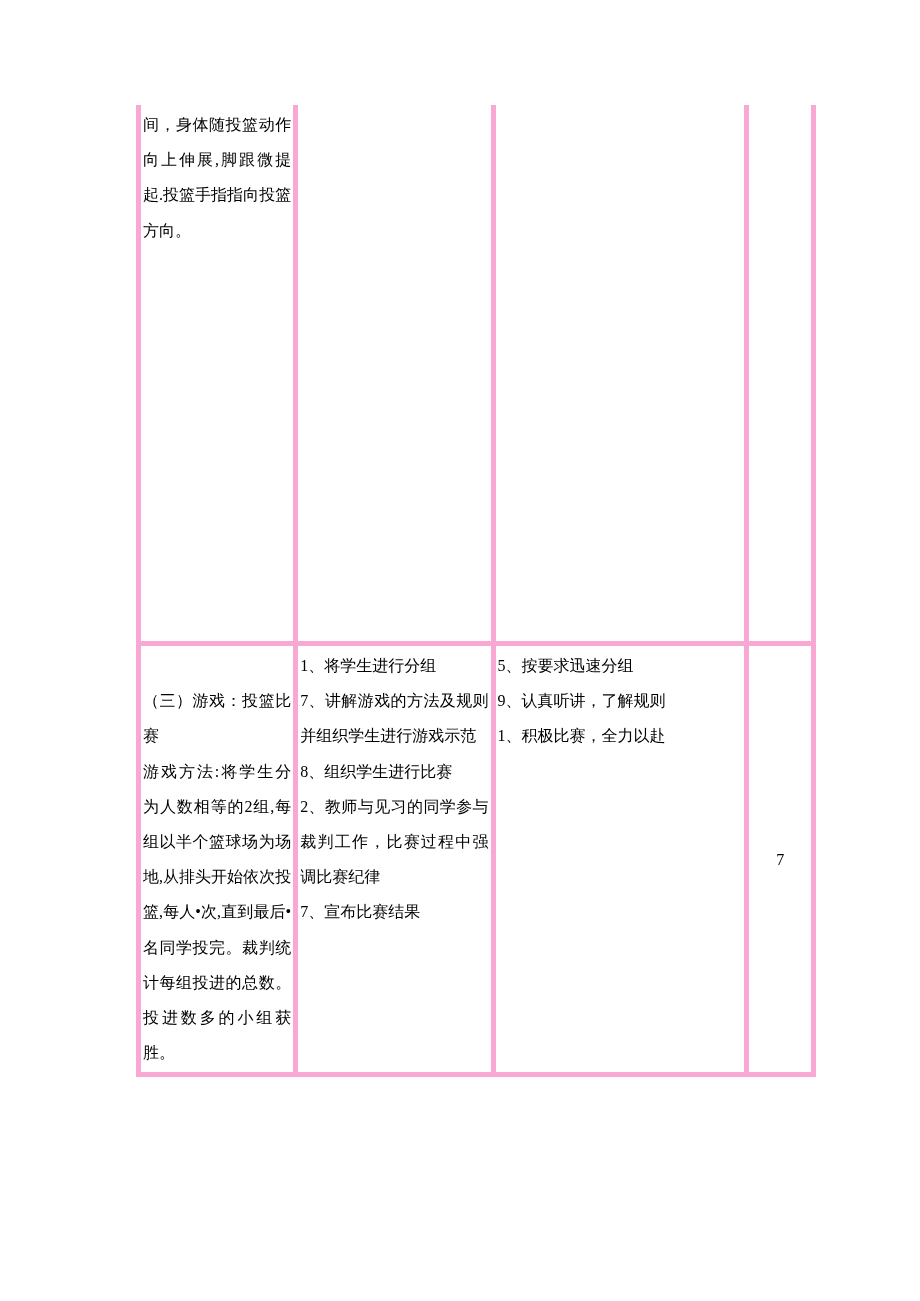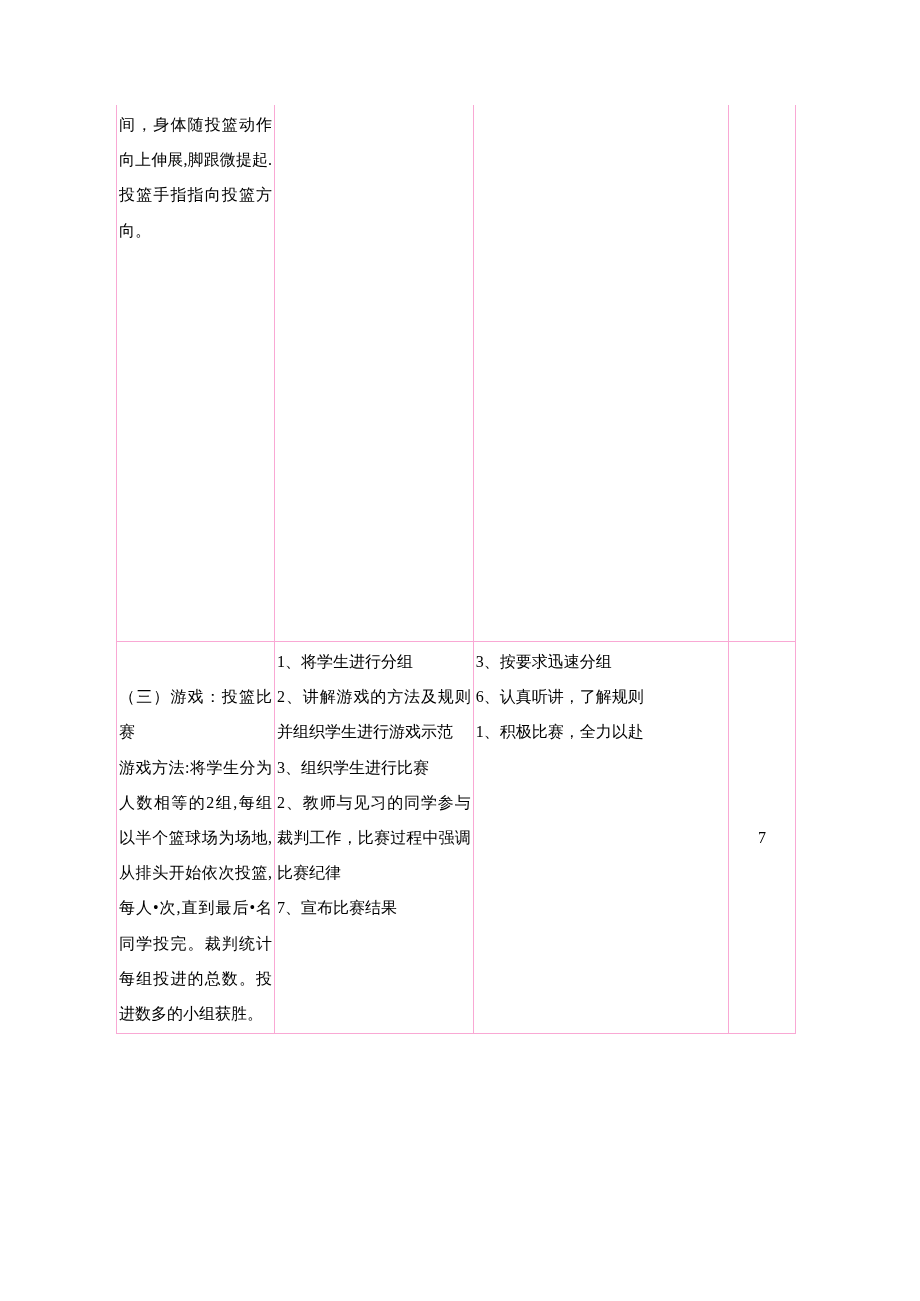--- a/index.html
+++ b/index.html
@@ -8,31 +8,31 @@
     background: #ffffff;
     font-family: "SimSun", "宋体", serif;
     font-size: 16px;
     color: #000000;
     width: 920px;
     height: 1301px;
     position: relative;
   }
   .page {
     position: absolute;
-    left: 116px;
+    left: 136px;
     top: 105px;
     width: 680px;
   }
   table {
     border-collapse: collapse;
     width: 100%;
     table-layout: fixed;
   }
   td {
-    border: 1px solid #f9a8d4;
+    border: 5px solid #f9a8d4;
     vertical-align: top;
     padding: 0;
     line-height: 2.2;
   }
   .col1 { width: 156px; }
   .col2 { width: 196px; }
   .col3 { width: 252px; }
   .col4 { width: 66px; }
   .cell-text {
     padding: 2px 2px 2px 2px;
@@ -78,30 +78,30 @@
       <td>
         <div class="cell-text">
           <div style="height:2.2em;"></div>
           <span class="indent">（三）游戏：投篮比赛</span>
           <div>游戏方法:将学生分为人数相等的2组,每组以半个篮球场为场地,从排头开始依次投篮,每人•次,直到最后•名同学投完。裁判统计每组投进的总数。投进数多的小组获胜。</div>
         </div>
       </td>
       <td>
         <div class="cell-text">
           <div>1、将学生进行分组</div>
-          <div>2、讲解游戏的方法及规则并组织学生进行游戏示范</div>
-          <div>3、组织学生进行比赛</div>
+          <div>7、讲解游戏的方法及规则并组织学生进行游戏示范</div>
+          <div>8、组织学生进行比赛</div>
           <div>2、教师与见习的同学参与裁判工作，比赛过程中强调比赛纪律</div>
           <div>7、宣布比赛结果</div>
         </div>
       </td>
       <td>
         <div class="cell-text">
-          <div>3、按要求迅速分组</div>
-          <div>6、认真听讲，了解规则</div>
+          <div>5、按要求迅速分组</div>
+          <div>9、认真听讲，了解规则</div>
           <div>1、积极比赛，全力以赴</div>
         </div>
       </td>
       <td class="num-cell">
         <div>7</div>
       </td>
     </tr>
   </tbody>
     </table>
 </div>

